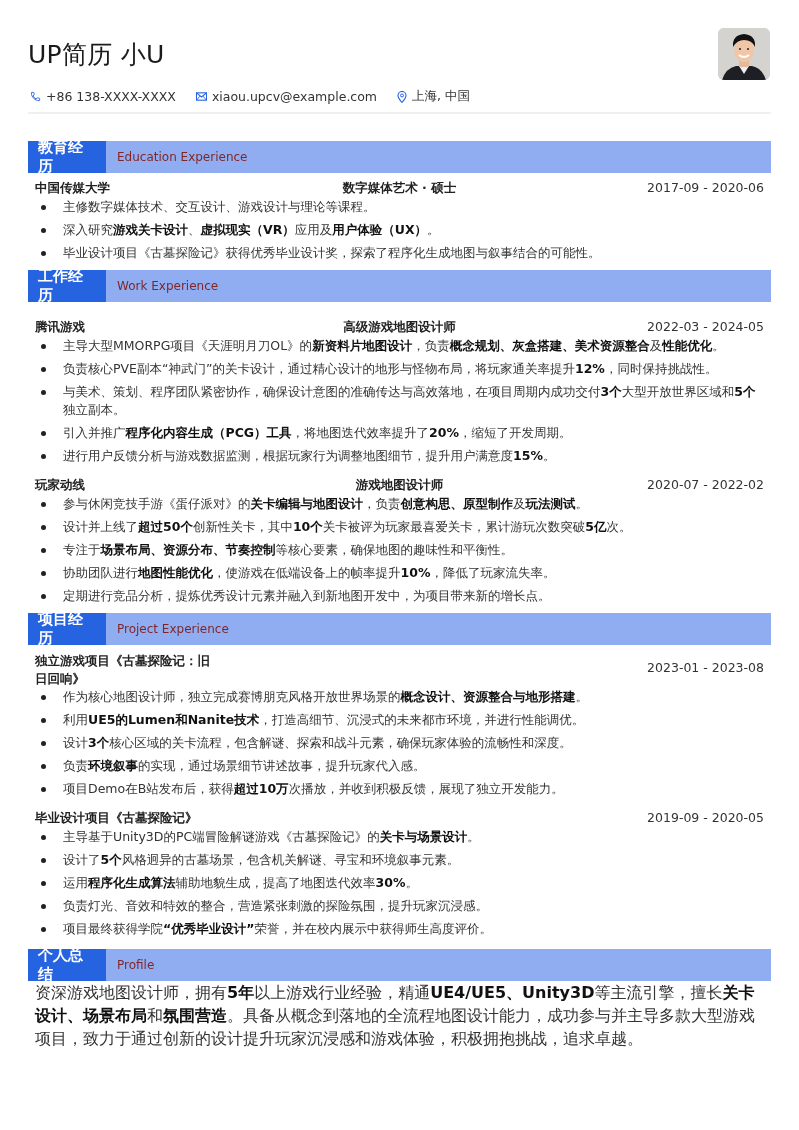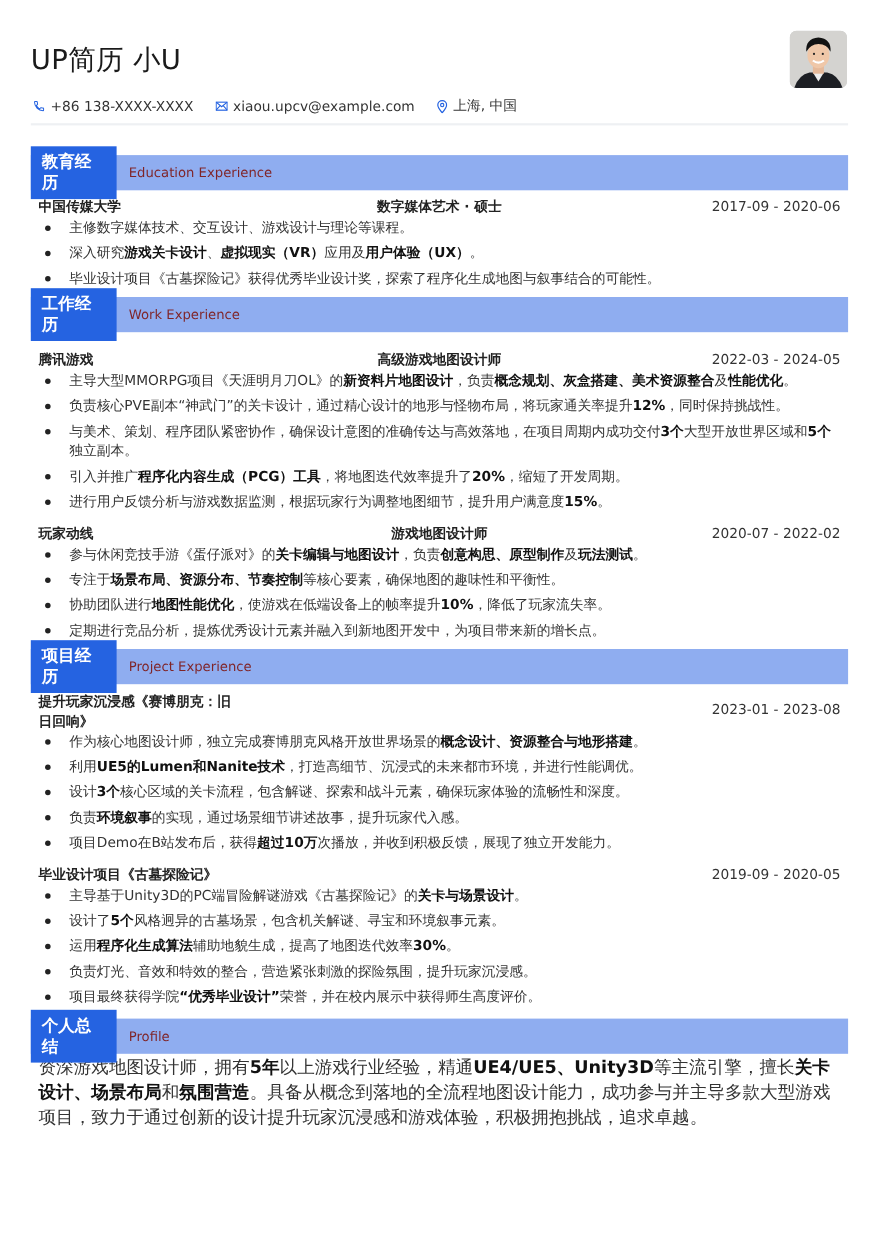--- a/index.html
+++ b/index.html
@@ -8,21 +8,21 @@
   .page { position: absolute; left: 28px; top: 0; width: 743px; }
   .header { position: relative; height: 127px; }
   .name { position: absolute; left: 0; top: 38px; font-size: 25px; font-weight: 500; color: #1a1a1a; letter-spacing: 0.3px; }
   .avatar { position: absolute; right: 1px; top: 28px; width: 52px; height: 52px; border-radius: 6px; background: #cfcfcf; overflow: hidden; }
   .contacts { position: absolute; left: 2px; top: 88px; display: flex; align-items: center; font-size: 12.5px; color: #333; }
   .contact { display: flex; align-items: center; margin-right: 20px; }
   .contact svg { margin-right: 5px; }
   .divider { position: absolute; left: 0; top: 112px; width: 743px; height: 2px; background: #eef0f3; }
 
   .sec-head { position: relative; height: 32px; background: #8fadf0; display: flex; align-items: center; }
-  .sec-cn { height: 48px; background: #2563e1; color: #fff; font-size: 15px; font-weight: bold; padding: 0 10px; display: flex; align-items: center; width: 78px; }
+  .sec-cn { height: 32px; background: #2563e1; color: #fff; font-size: 15px; font-weight: bold; padding: 0 10px; display: flex; align-items: center; width: 78px; }
   .sec-en { color: #7f1d1d; font-size: 12px; margin-left: 11px; opacity: 0.95; }
 
   .entry-head { position: relative; height: 22px; font-size: 12.5px; font-weight: bold; color: #222; }
   .entry-head .org { position: absolute; left: 7px; top: 4px; }
   .entry-head .role { position: absolute; left: 0; width: 743px; text-align: center; top: 4px; }
   .entry-head .date { position: absolute; right: 7px; top: 4px; font-weight: normal; color: #333; }
   ul { list-style: none; }
   li { position: relative; padding-left: 35px; padding-right: 6px; font-size: 12.5px; line-height: 18px; margin-bottom: 5px; color: #333; }
   li::before { content: ""; position: absolute; left: 13px; top: 7px; width: 5px; height: 5px; border-radius: 50%; background: #222; }
   b { color: #111; font-weight: bold; }
@@ -113,36 +113,37 @@
       </ul>
     </div>
     <div style="margin-top:8px">
       <div class="entry-head">
         <span class="org">玩家动线</span>
         <span class="role">游戏地图设计师</span>
         <span class="date">2020-07 - 2022-02</span>
       </div>
       <ul>
         <li>参与休闲竞技手游《蛋仔派对》的<b>关卡编辑与地图设计</b>，负责<b>创意构思、原型制作</b>及<b>玩法测试</b>。</li>
+        <li>设计并上线了<b>超过50个</b>创新性关卡，其中<b>10个</b>关卡被评为玩家最喜爱关卡，累计游玩次数突破<b>5亿</b>次。</li>
         <li>专注于<b>场景布局、资源分布、节奏控制</b>等核心要素，确保地图的趣味性和平衡性。</li>
         <li>协助团队进行<b>地图性能优化</b>，使游戏在低端设备上的帧率提升<b>10%</b>，降低了玩家流失率。</li>
         <li>定期进行竞品分析，提炼优秀设计元素并融入到新地图开发中，为项目带来新的增长点。</li>
       </ul>
     </div>
   </div>
 
   <div style="margin-top:8px">
     <div class="sec-head">
       <div class="sec-cn">项目经历</div>
       <div class="sec-en">Project Experience</div>
     </div>
     <div style="margin-top:3px">
       <div class="entry-head" style="height:40px">
         <span class="org" style="line-height:18px">
-          <span>提升玩家沉浸感《赛博朋克：旧</span><br>
+          <span>独立游戏项目《古墓探险记：旧</span><br>
           <span>日回响》</span>
         </span>
         <span class="date" style="top:12px">2023-01 - 2023-08</span>
       </div>
       <ul>
         <li>作为核心地图设计师，独立完成赛博朋克风格开放世界场景的<b>概念设计、资源整合与地形搭建</b>。</li>
         <li>利用<b>UE5的Lumen和Nanite技术</b>，打造高细节、沉浸式的未来都市环境，并进行性能调优。</li>
         <li>设计<b>3个</b>核心区域的关卡流程，包含解谜、探索和战斗元素，确保玩家体验的流畅性和深度。</li>
         <li>负责<b>环境叙事</b>的实现，通过场景细节讲述故事，提升玩家代入感。</li>
         <li>项目Demo在B站发布后，获得<b>超过10万</b>次播放，并收到积极反馈，展现了独立开发能力。</li>

